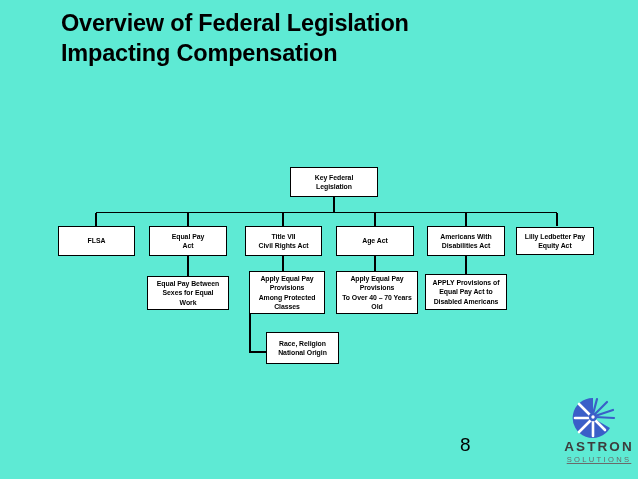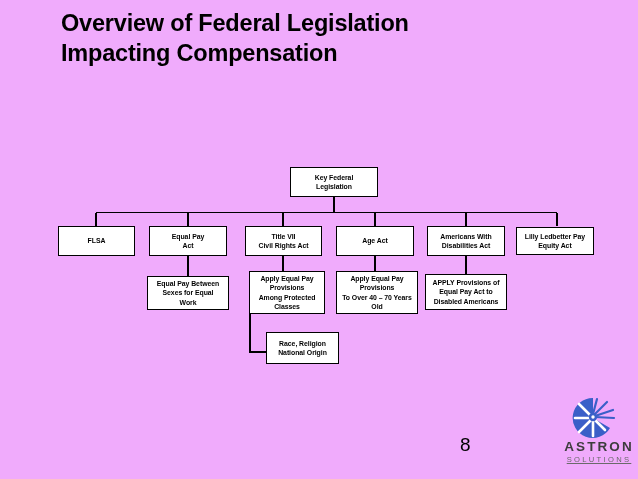--- a/index.html
+++ b/index.html
@@ -9,21 +9,21 @@
     background: #ffffff;
   }
   body {
     font-family: "Liberation Sans", sans-serif;
     color: #000000;
   }
   #slide {
     position: relative;
     width: 638px;
     height: 479px;
-    background: #f0abfc;
+    background: #5eead4;
     overflow: hidden;
   }
 
   
   #slide-title {
     position: absolute;
     left: 61px;
     top: 8px;
     width: 470px;
     font-size: 23.5px;

